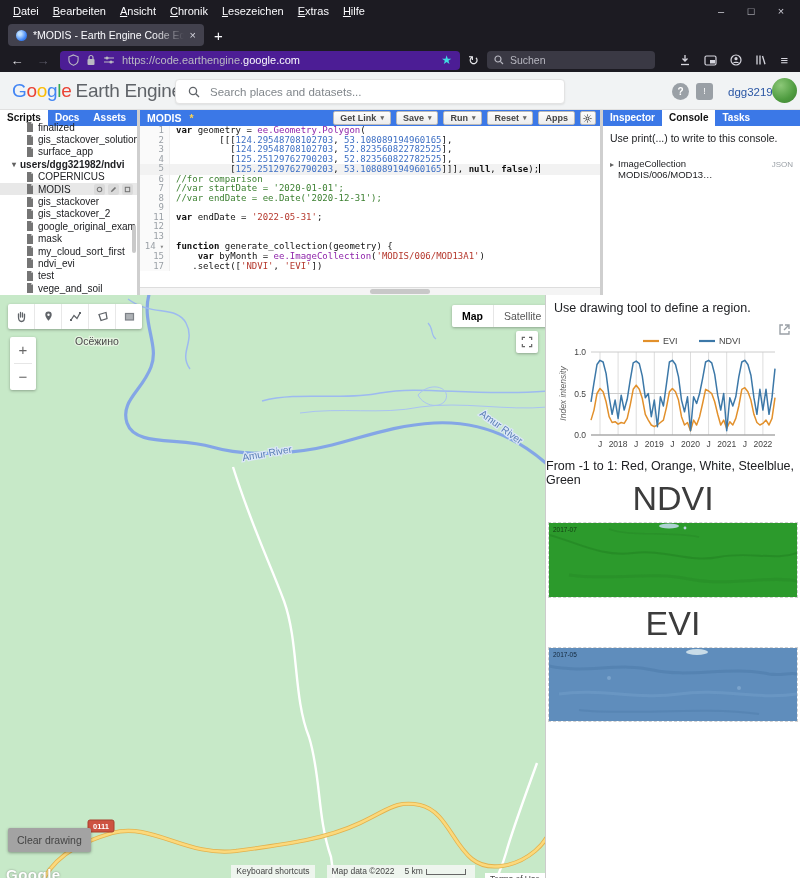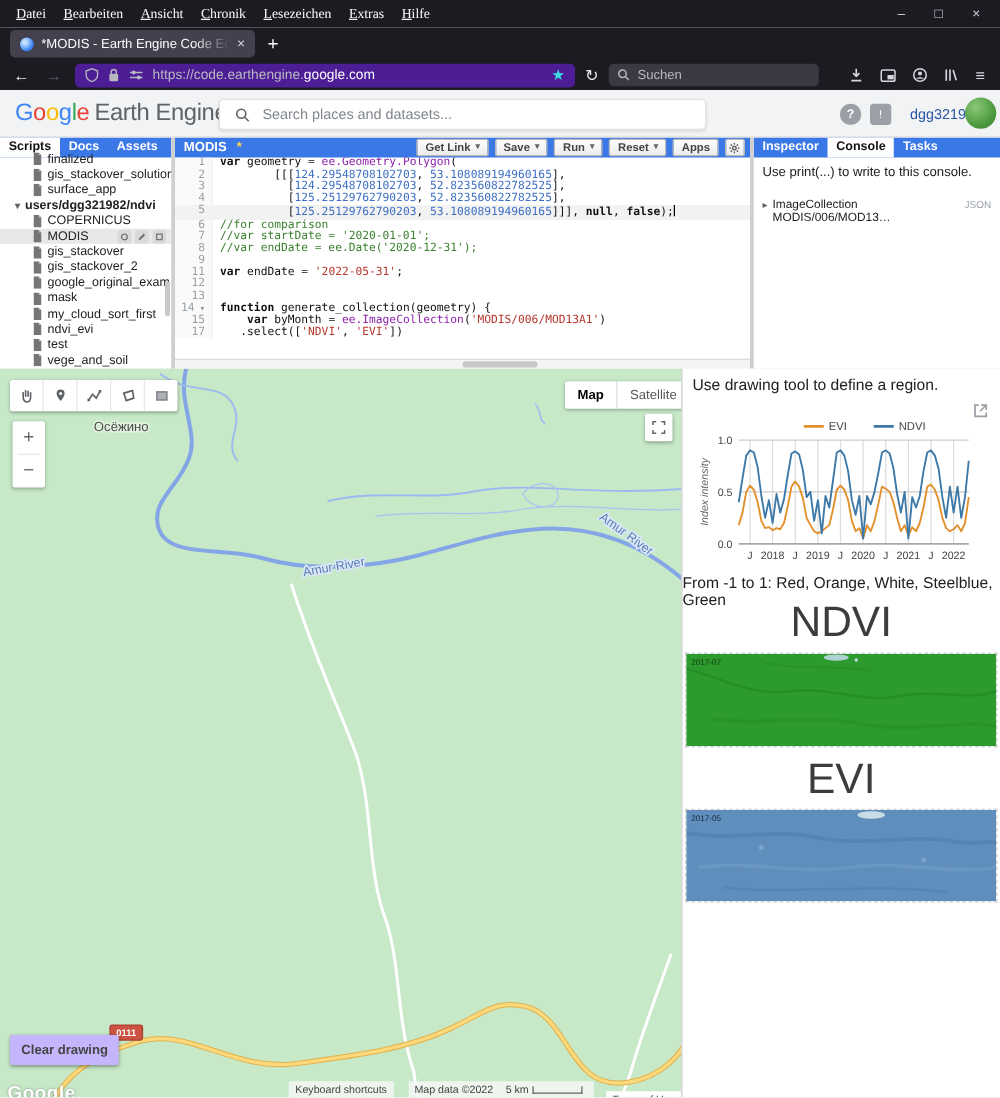--- a/index.html
+++ b/index.html
@@ -1,21 +1,21 @@
 <!DOCTYPE html>
 <html><head>
 <meta charset="utf-8">
 <style>
   html,body{margin:0;padding:0;background:#e9e9e9;}
   #app{position:relative;width:800px;height:878px;overflow:hidden;background:#fff;
        font-family:"Liberation Sans",sans-serif;-webkit-font-smoothing:antialiased;}
   
   .menubar{position:absolute;left:0;top:0;width:800px;height:22px;background:#1c1b22;
            display:flex;align-items:center;padding-left:6px;box-sizing:border-box;}
-  .menu-item{color:#fbfbfe;font-size:11px;padding:0 7px;cursor:default;font-family:Liberation Serif, serif;}
+  .menu-item{color:#fbfbfe;font-size:11px;padding:0 7px;cursor:default;}
   .menu-item::first-letter{text-decoration:underline;}
   .win-controls{margin-left:auto;display:flex;margin-right:4px;}
   .win-btn{width:30px;text-align:center;color:#cfcfd8;font-size:11px;line-height:22px;}
   .tabbar{position:absolute;left:0;top:22px;width:800px;height:26px;background:#1c1b22;
           display:flex;align-items:center;padding-left:8px;box-sizing:border-box;}
   .tab{height:22px;width:196px;background:#42414d;border-radius:4px;display:flex;align-items:center;
        gap:6px;padding:0 8px;box-sizing:border-box;}
   .tab-favicon{width:11px;height:11px;border-radius:50%;flex:0 0 11px;
        background:radial-gradient(circle at 35% 35%,#bfe0ff 15%,#3b82f6 65%,#2a5fb8);}
   .tab-title{color:#fbfbfe;font-size:10.5px;white-space:nowrap;overflow:hidden;flex:1;
@@ -113,22 +113,22 @@
   .zoom-ctl{position:absolute;left:10px;top:42px;width:26px;background:#fff;border-radius:2px;
       box-shadow:0 1px 3px rgba(0,0,0,.3);}
   .zoom-btn{height:26px;text-align:center;line-height:26px;font-size:15px;color:#666;}
   .zoom-div{height:1px;background:#e6e6e6;margin:0 4px;}
   .maptype{position:absolute;left:452px;top:10px;display:flex;box-shadow:0 1px 3px rgba(0,0,0,.3);border-radius:2px;overflow:hidden;}
   .mt-btn{background:#fff;font-size:10.5px;padding:0 10px;height:22px;line-height:22px;color:#565656;}
   .mt-btn.active{font-weight:bold;color:#000;}
   .mt-div{width:1px;background:#e6e6e6;}
   .fs-btn{position:absolute;left:516px;top:36px;width:22px;height:22px;background:#fff;border-radius:2px;
       box-shadow:0 1px 3px rgba(0,0,0,.3);display:flex;align-items:center;justify-content:center;}
-  .clear-btn{position:absolute;left:8px;top:533px;background:#c4b5fd;border-radius:2px;
-      box-shadow:0 1px 3px rgba(0,0,0,.35);font-size:10.5px;font-weight:bold;color:#444;padding:6px 9px;}
+  .clear-btn{position:absolute;left:8px;top:533px;background:#a3a3a3;border-radius:2px;
+      box-shadow:0 1px 3px rgba(0,0,0,.35);font-size:10.5px;font-weight:normal;color:#444;padding:6px 9px;}
   .gwm{position:absolute;left:6px;top:549px;font-size:15px;font-weight:bold;color:#fff;letter-spacing:.5px;
       text-shadow:0 0 2px rgba(90,90,90,.65);margin-top:22px;}
   .attrib{position:absolute;right:0;bottom:0;left:0;height:13px;display:flex;justify-content:flex-end;
       align-items:center;font-size:8.5px;color:#444;}
   .attrib .chip{background:rgba(248,248,248,.8);padding:0 5px;line-height:13px;white-space:nowrap;}
   .attrib .terms{background:#fff;margin-top:16px;}
   .scalebar{display:inline-block;width:38px;height:5px;border:1px solid #666;border-top:none;margin:0 4px -1px 3px;}
   
   .results{position:absolute;left:545px;top:295px;width:255px;height:583px;background:#fff;
       border-left:1px solid #ccc;box-sizing:border-box;overflow:hidden;}

